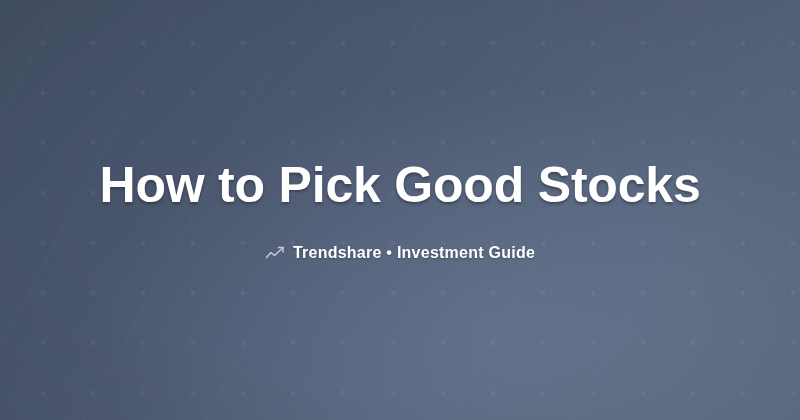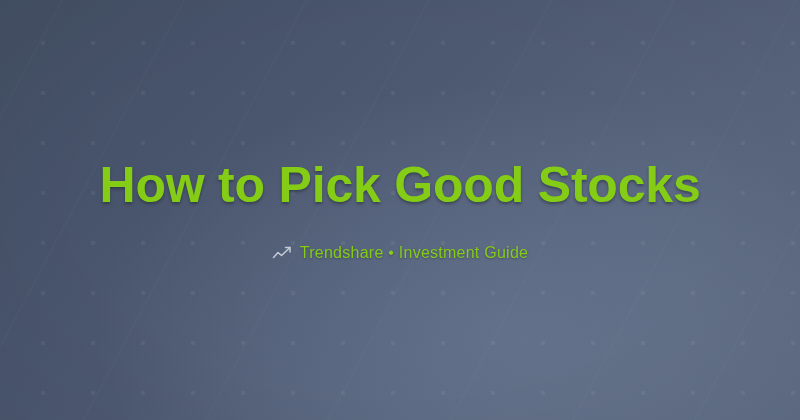--- a/index.html
+++ b/index.html
@@ -87,21 +87,21 @@
     align-items:center;
     justify-content:center;
     text-align:center;
     padding:0 40px;
   }
 
   .slide-title {
     font-size:50px;
     line-height:1.08;
     font-weight:bold;
-    color:#84cc16;
+    color:#ffffff;
     letter-spacing:-0.2px;
     text-shadow:0 2px 3px rgba(24,30,42,0.45);
     white-space:nowrap;
   }
 
   .subtitle-row {
     margin-top:32px;
     display:flex;
     align-items:center;
     justify-content:center;
@@ -111,22 +111,22 @@
   .trend-icon {
     display:block;
     width:20px;
     height:14px;
     opacity:0.86;
   }
   .trend-icon svg { display:block; }
 
   .subtitle-text {
     font-size:16px;
-    font-weight:normal;
-    color:#84cc16;
+    font-weight:bold;
+    color:#ffffff;
     letter-spacing:0.25px;
     text-shadow:0 1px 2px rgba(24,30,42,0.35);
     white-space:nowrap;
   }
 </style>
 </head>
 <body>
 
 <div class="slide">
 

